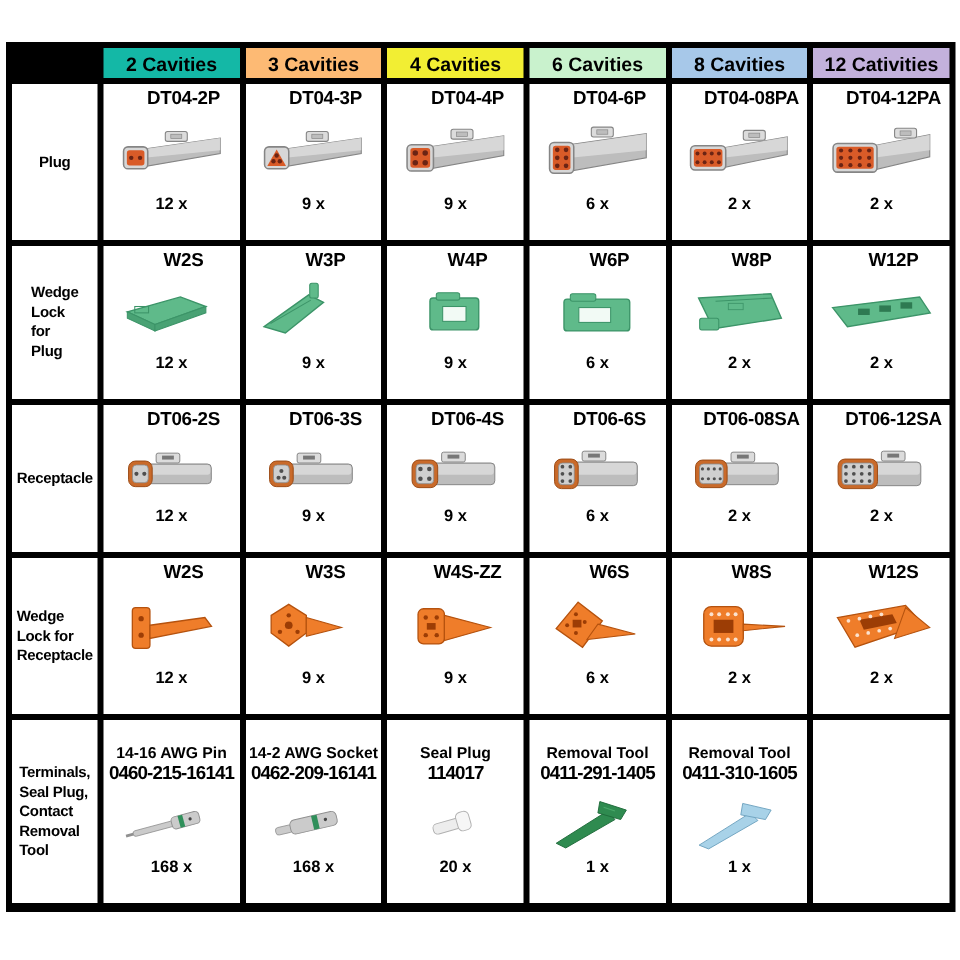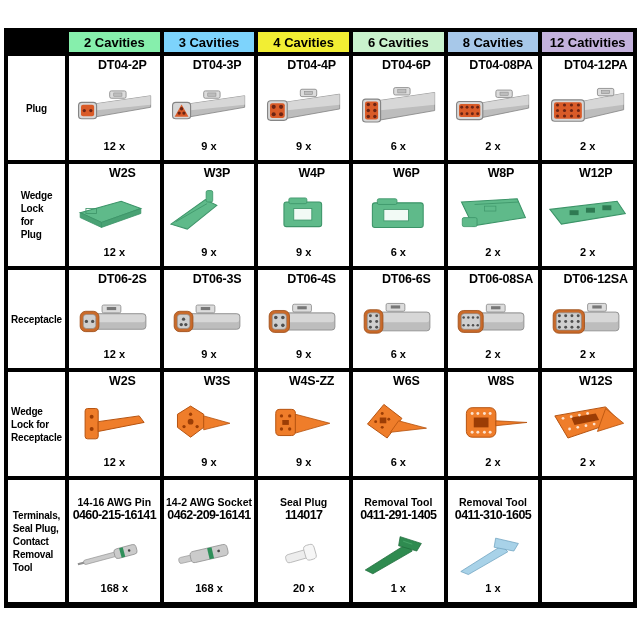--- a/index.html
+++ b/index.html
@@ -33,32 +33,32 @@
     font-weight:700;font-size:12.5px;padding-top:2px;white-space:nowrap;
     letter-spacing:-0.2px;
     padding-left:16px;
   }
   .part-top{
     font-weight:700;font-size:10.5px;margin-top:16px;white-space:nowrap;
   }
   .part-big{
     font-weight:700;font-size:12.5px;letter-spacing:-0.6px;white-space:nowrap;
   }
-  .qty{font-weight:700;font-size:11px;padding-bottom:8px;}
+  .qty{font-weight:700;font-size:11px;padding-bottom:18px;}
   .art{flex:1;width:100%;display:flex;align-items:center;justify-content:center;min-height:0;}
   .art svg{width:94%;height:96%;}
 </style>
 </head>
 <body>
 
 <div class="kit-table">
 
   <div class="cell corner"></div>
-  <div class="cell hdr" style="background: #86efac;">2 Cavities</div>
-  <div class="cell hdr" style="background: #7dd3fc;">3 Cavities</div>
+  <div class="cell hdr" style="background: #14b8a6;">2 Cavities</div>
+  <div class="cell hdr" style="background: #fdba74;">3 Cavities</div>
   <div class="cell hdr" style="background: rgb(242, 238, 51); text-align: center;">4 Cavities</div>
   <div class="cell hdr" style="background: rgb(201, 242, 205);">6 Cavities</div>
   <div class="cell hdr" style="background: rgb(167, 200, 233);">8 Cavities</div>
   <div class="cell hdr" style="background: rgb(195, 177, 220);">12 Cativities</div>
 
   <div class="cell rowlabel">Plug</div>
   <div class="cell">
     <div class="part">DT04-2P</div>
     <div class="art">
         <svg viewBox="0 0 104 76" preserveAspectRatio="xMidYMid meet" xmlns="http://www.w3.org/2000/svg">

